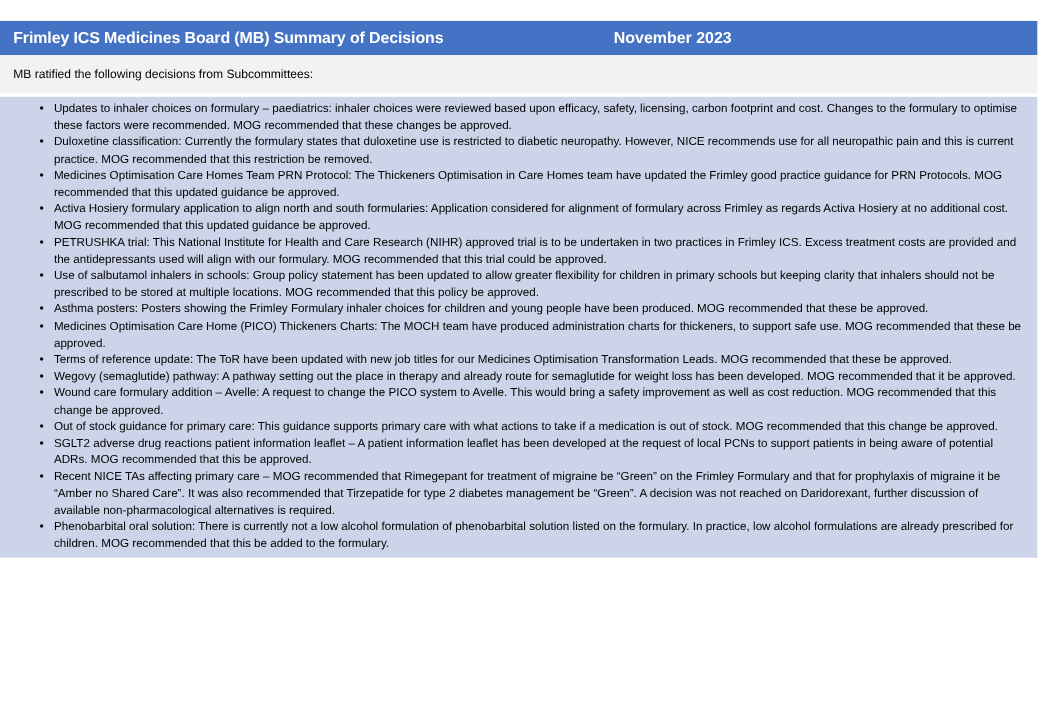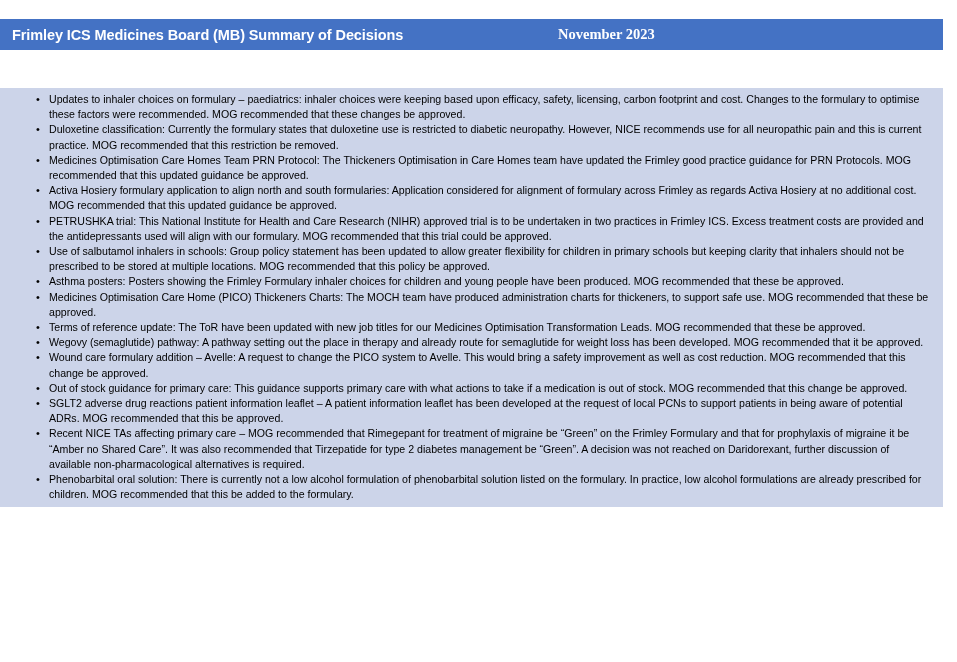--- a/index.html
+++ b/index.html
@@ -41,21 +41,20 @@
     letter-spacing: -0.1px;
     white-space: nowrap;
   }
   .title-bar .doc-date {
     color: #ffffff;
     font-size: 14.5px;
     font-weight: bold;
     position: absolute;
     left: 558px;
     white-space: nowrap;
-    font-family: Liberation Serif, serif;
   }
 
   
   .intro-band {
     position: absolute;
     left: 0;
     top: 50px;
     width: 943px;
     height: 35px;
     background: #f2f2f2;
@@ -119,26 +118,29 @@
 </head>
 <body>
 
 <div class="page">
 
   <div class="title-bar">
     <span class="doc-title">Frimley ICS Medicines Board (MB) Summary of Decisions</span>
     <span class="doc-date">November 2023</span>
   </div>
 
+  <div class="intro-band">
+    <span class="intro-text">MB ratified the following decisions from Subcommittees:</span>
+  </div>
 
   <div class="body-block">
     <ul class="decision-list">
         <li>
           <span class="bullet-marker">•</span>
-          <span class="bullet-text">Updates to inhaler choices on formulary – paediatrics: inhaler choices were keeping based upon efficacy, safety, licensing, carbon footprint and cost. Changes to the formulary to optimise these factors were recommended. MOG recommended that these changes be approved.</span>
+          <span class="bullet-text">Updates to inhaler choices on formulary – paediatrics: inhaler choices were reviewed based upon efficacy, safety, licensing, carbon footprint and cost. Changes to the formulary to optimise these factors were recommended. MOG recommended that these changes be approved.</span>
         </li>
         <li>
           <span class="bullet-marker">•</span>
           <span class="bullet-text">Duloxetine classification: Currently the formulary states that duloxetine use is restricted to diabetic neuropathy. However, NICE recommends use for all neuropathic pain and this is current practice. MOG recommended that this restriction be removed.</span>
         </li>
         <li>
           <span class="bullet-marker">•</span>
           <span class="bullet-text">Medicines Optimisation Care Homes Team PRN Protocol: The Thickeners Optimisation in Care Homes team have updated the Frimley good practice guidance for PRN Protocols. MOG recommended that this updated guidance be approved.</span>
         </li>
         <li>

